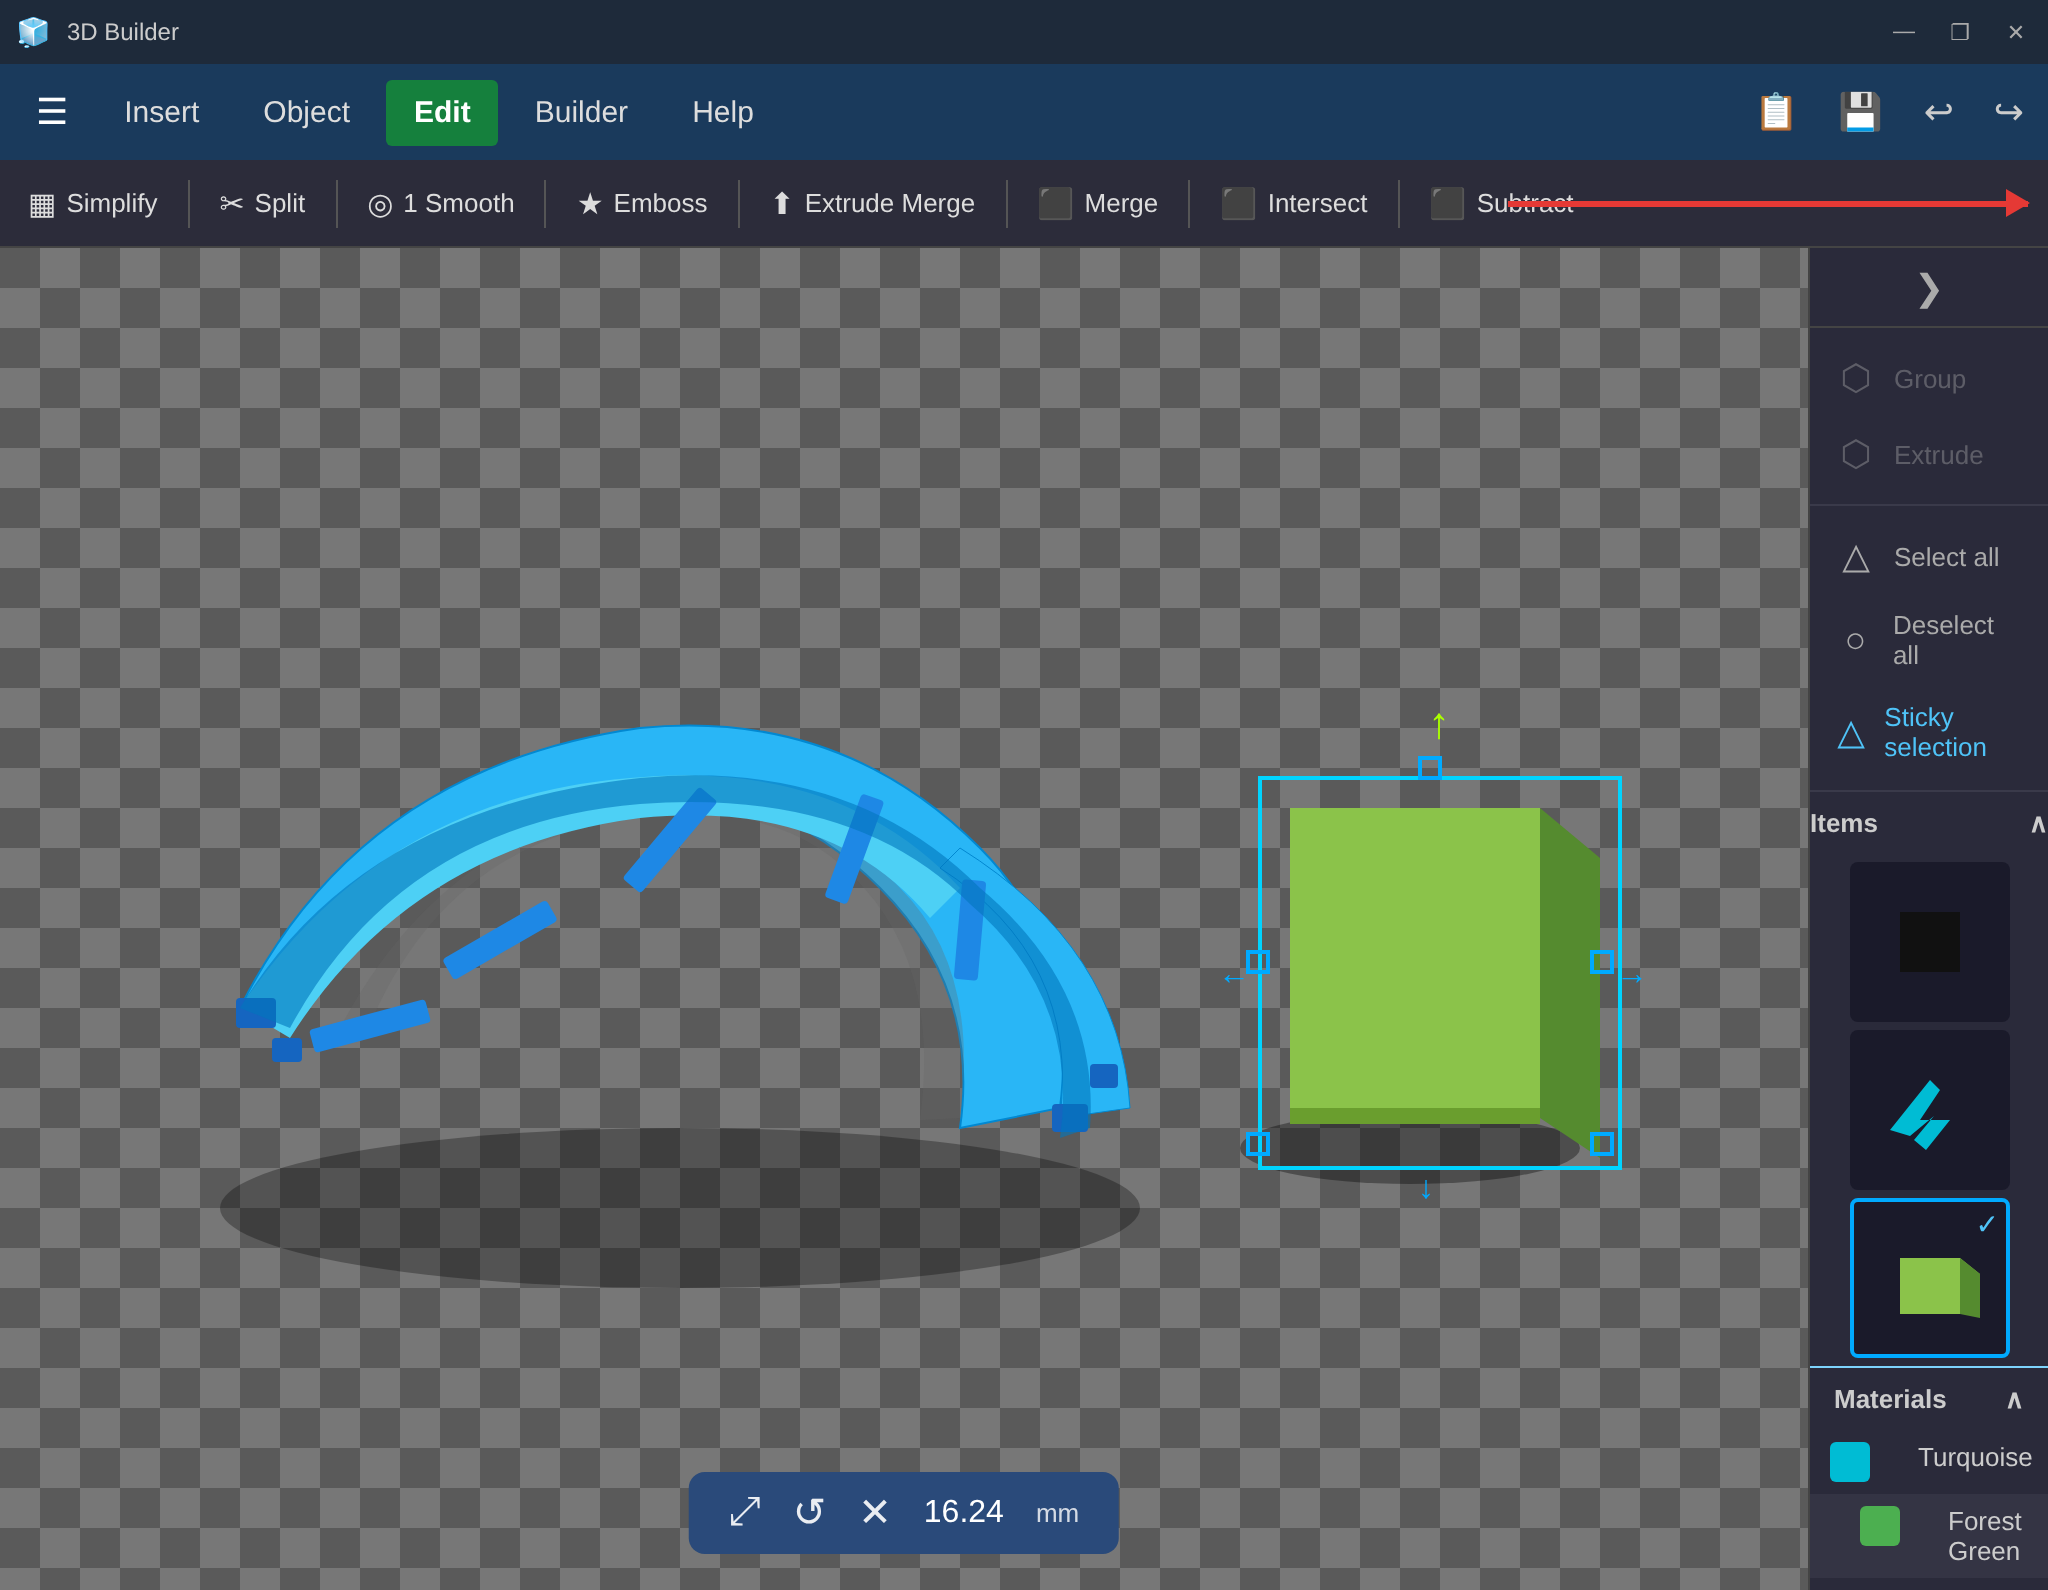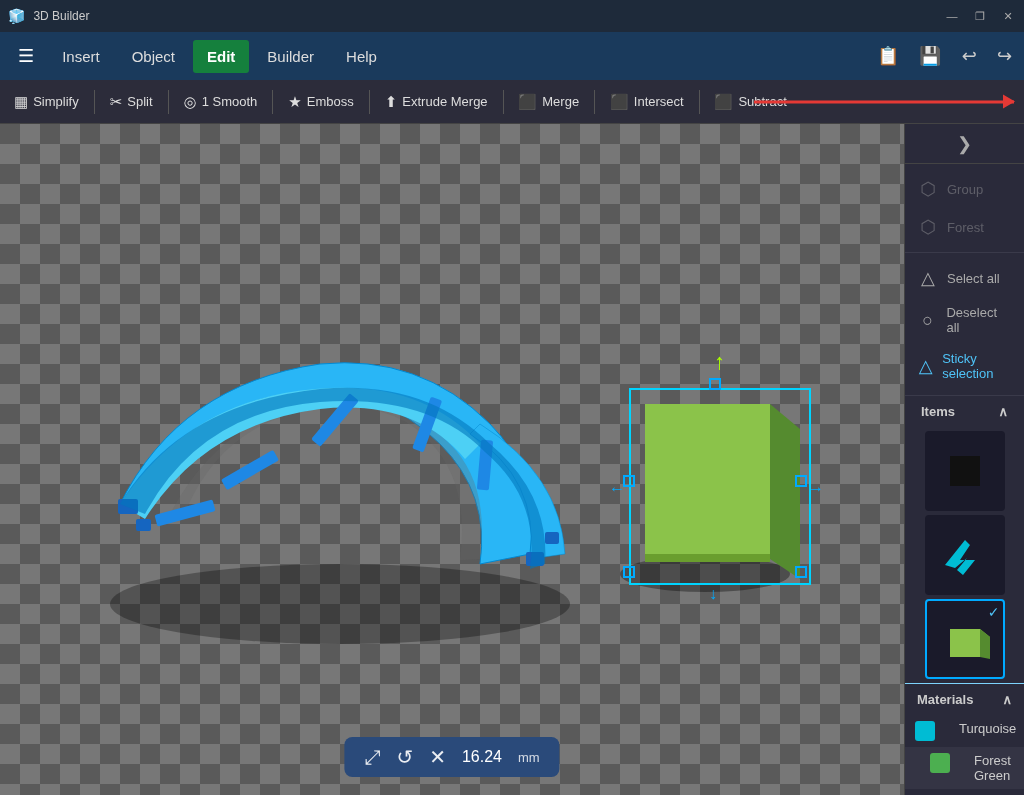--- a/index.html
+++ b/index.html
@@ -139,21 +139,21 @@
       display: flex; align-items: center; gap: 8px;
       padding: 8px 12px; color: #aaa; font-size: 13px; cursor: pointer;
     }
     .panel-item .pi-icon { font-size: 18px; width: 22px; text-align: center; }
     .panel-item.active-blue { color: #4fc3f7; }
     .panel-item.disabled { opacity: 0.4; cursor: default; }
 
     
     .items-header {
       display: flex; align-items: center; justify-content: space-between;
-      padding: 8px 16px; color: #ccc; font-size: 13px; font-weight: 600;
+      padding: 8px 0; color: #ccc; font-size: 13px; font-weight: 600;
     }
 
     
     .item-thumb {
       width: 80px; height: 80px;
       margin: 4px auto;
       border-radius: 4px;
       background: #1a1a2a;
       display: flex; align-items: center; justify-content: center;
       position: relative; cursor: pointer;
@@ -340,21 +340,21 @@
       <span>❯</span>
     </div>
 
     <div class="panel-section">
       <div class="panel-item disabled">
         <span class="pi-icon">⬡</span>
         <span>Group</span>
       </div>
       <div class="panel-item disabled">
         <span class="pi-icon">⬡</span>
-        <span>Forest</span>
+        <span>Extrude</span>
       </div>
     </div>
 
     <div class="panel-section">
       <div class="panel-item">
         <span class="pi-icon">△</span>
         <span>Select all</span>
       </div>
       <div class="panel-item">
         <span class="pi-icon">○</span>

